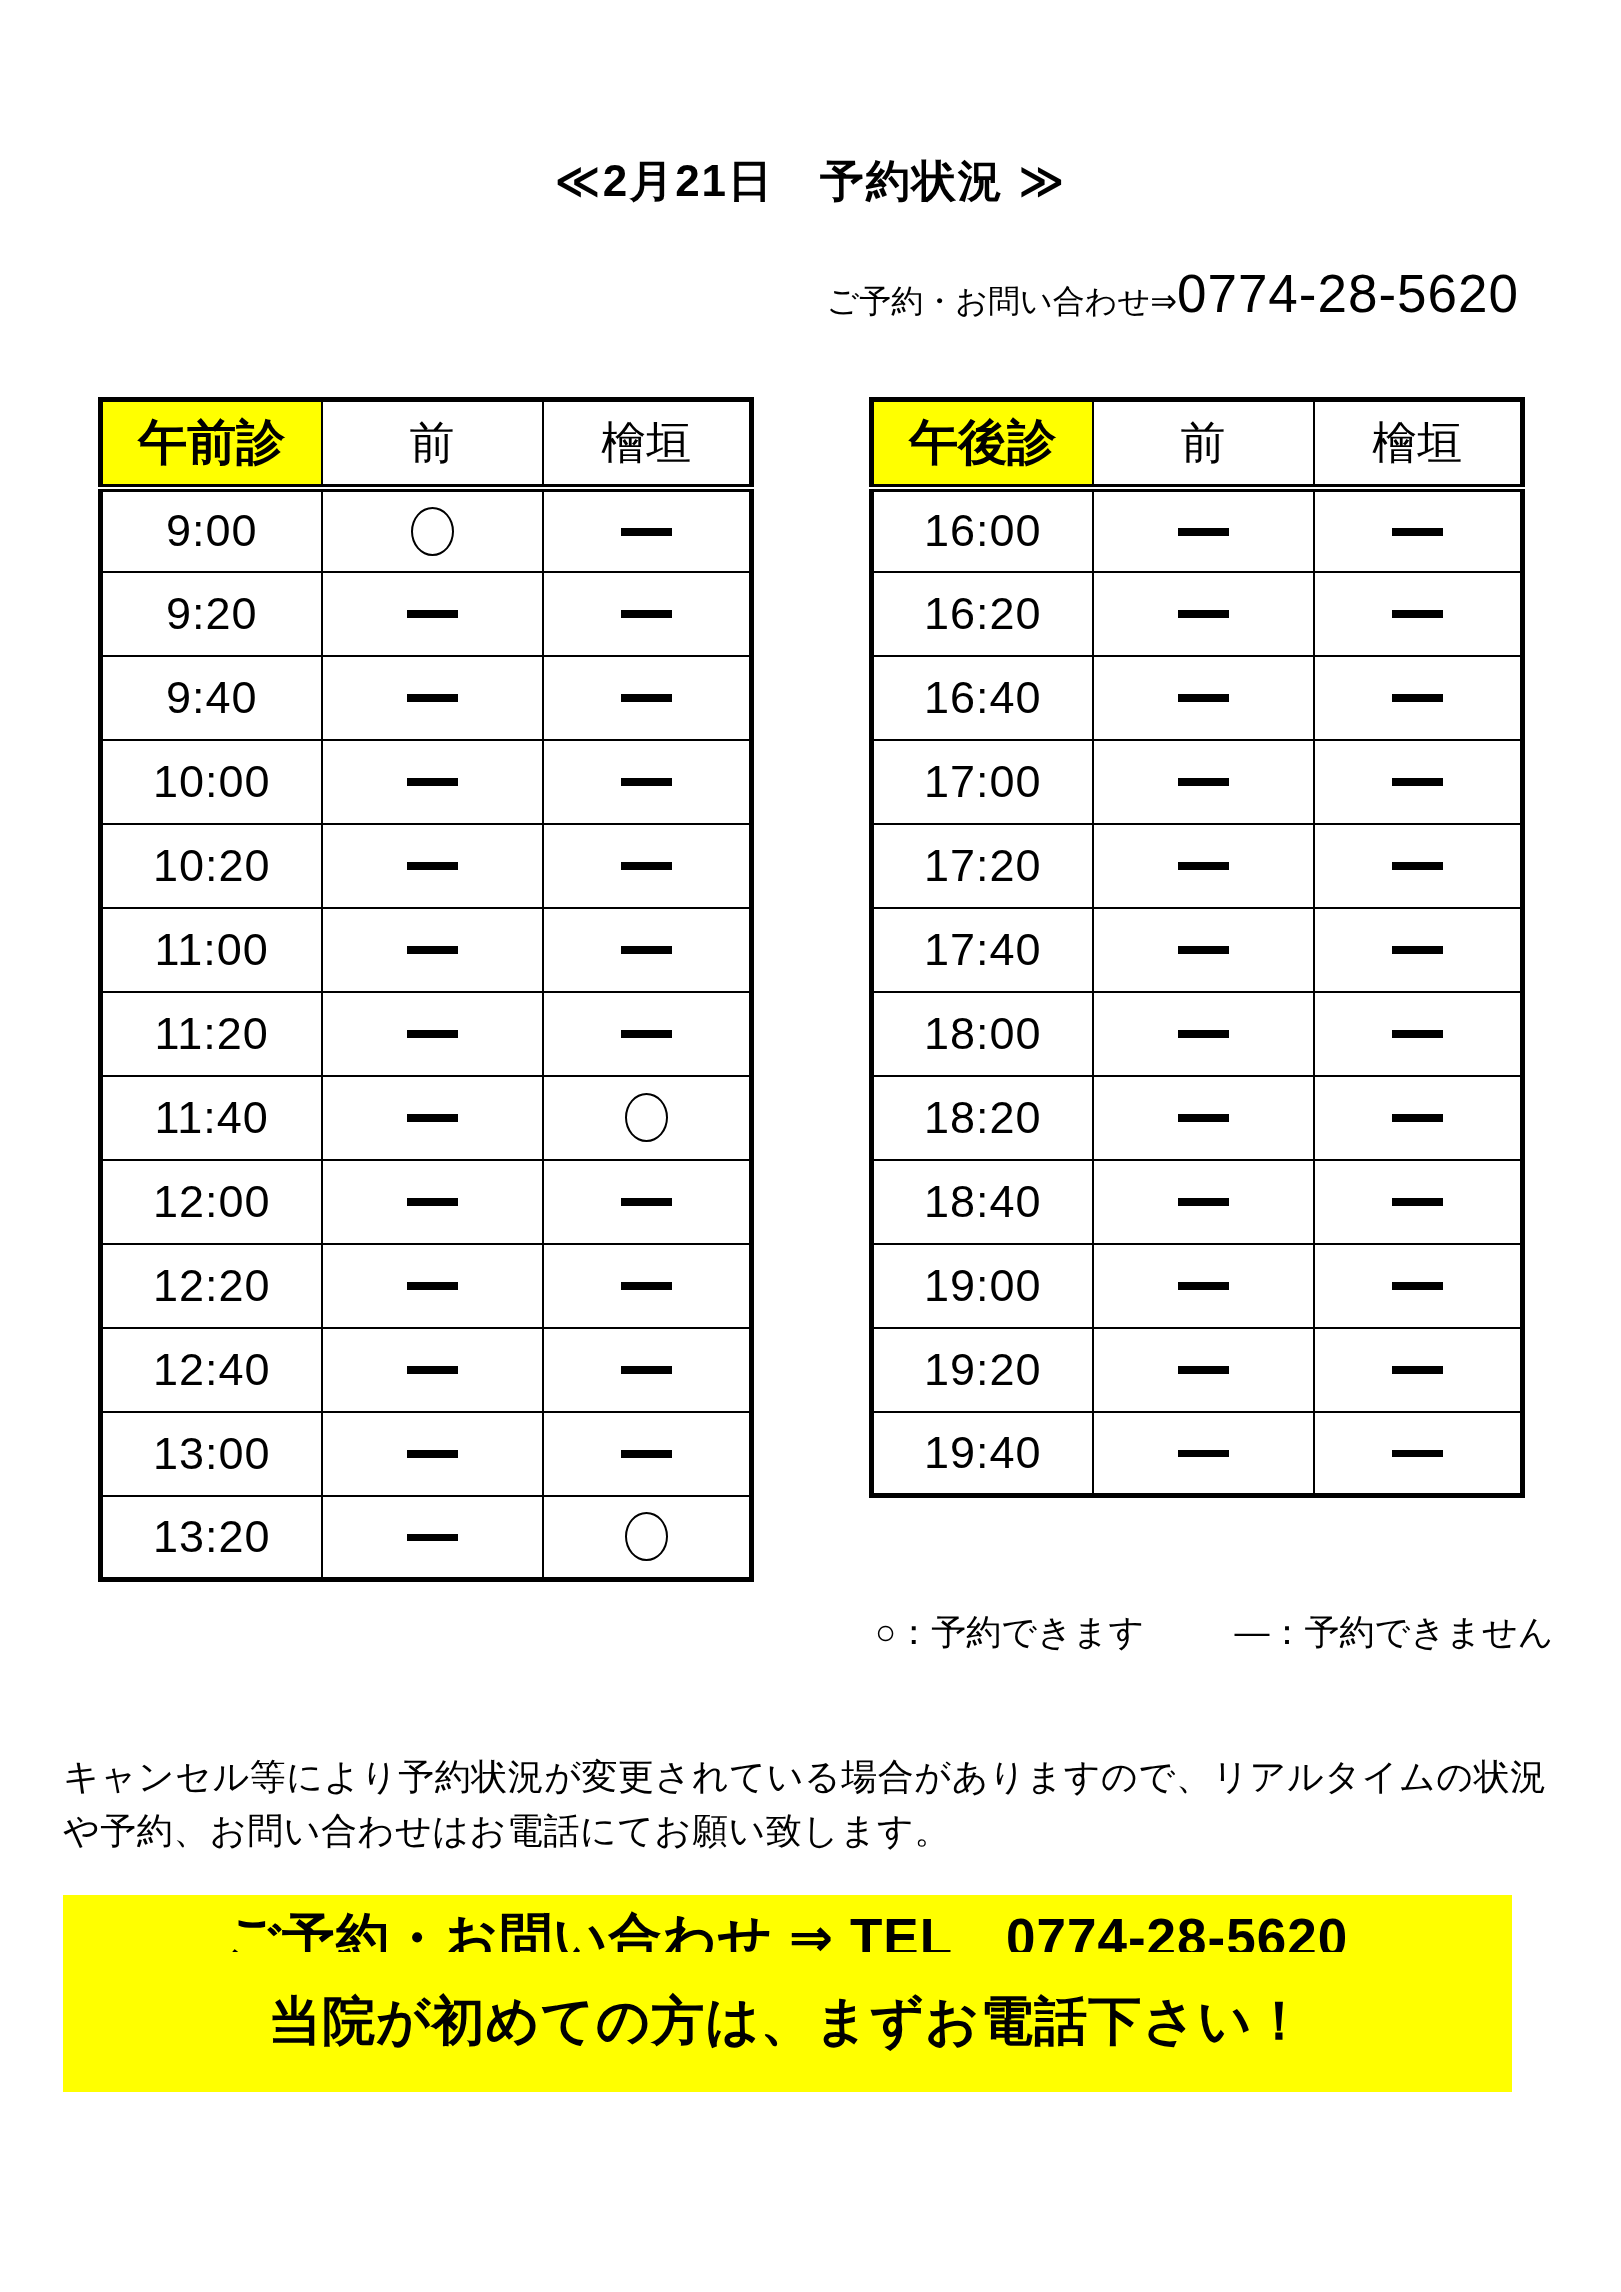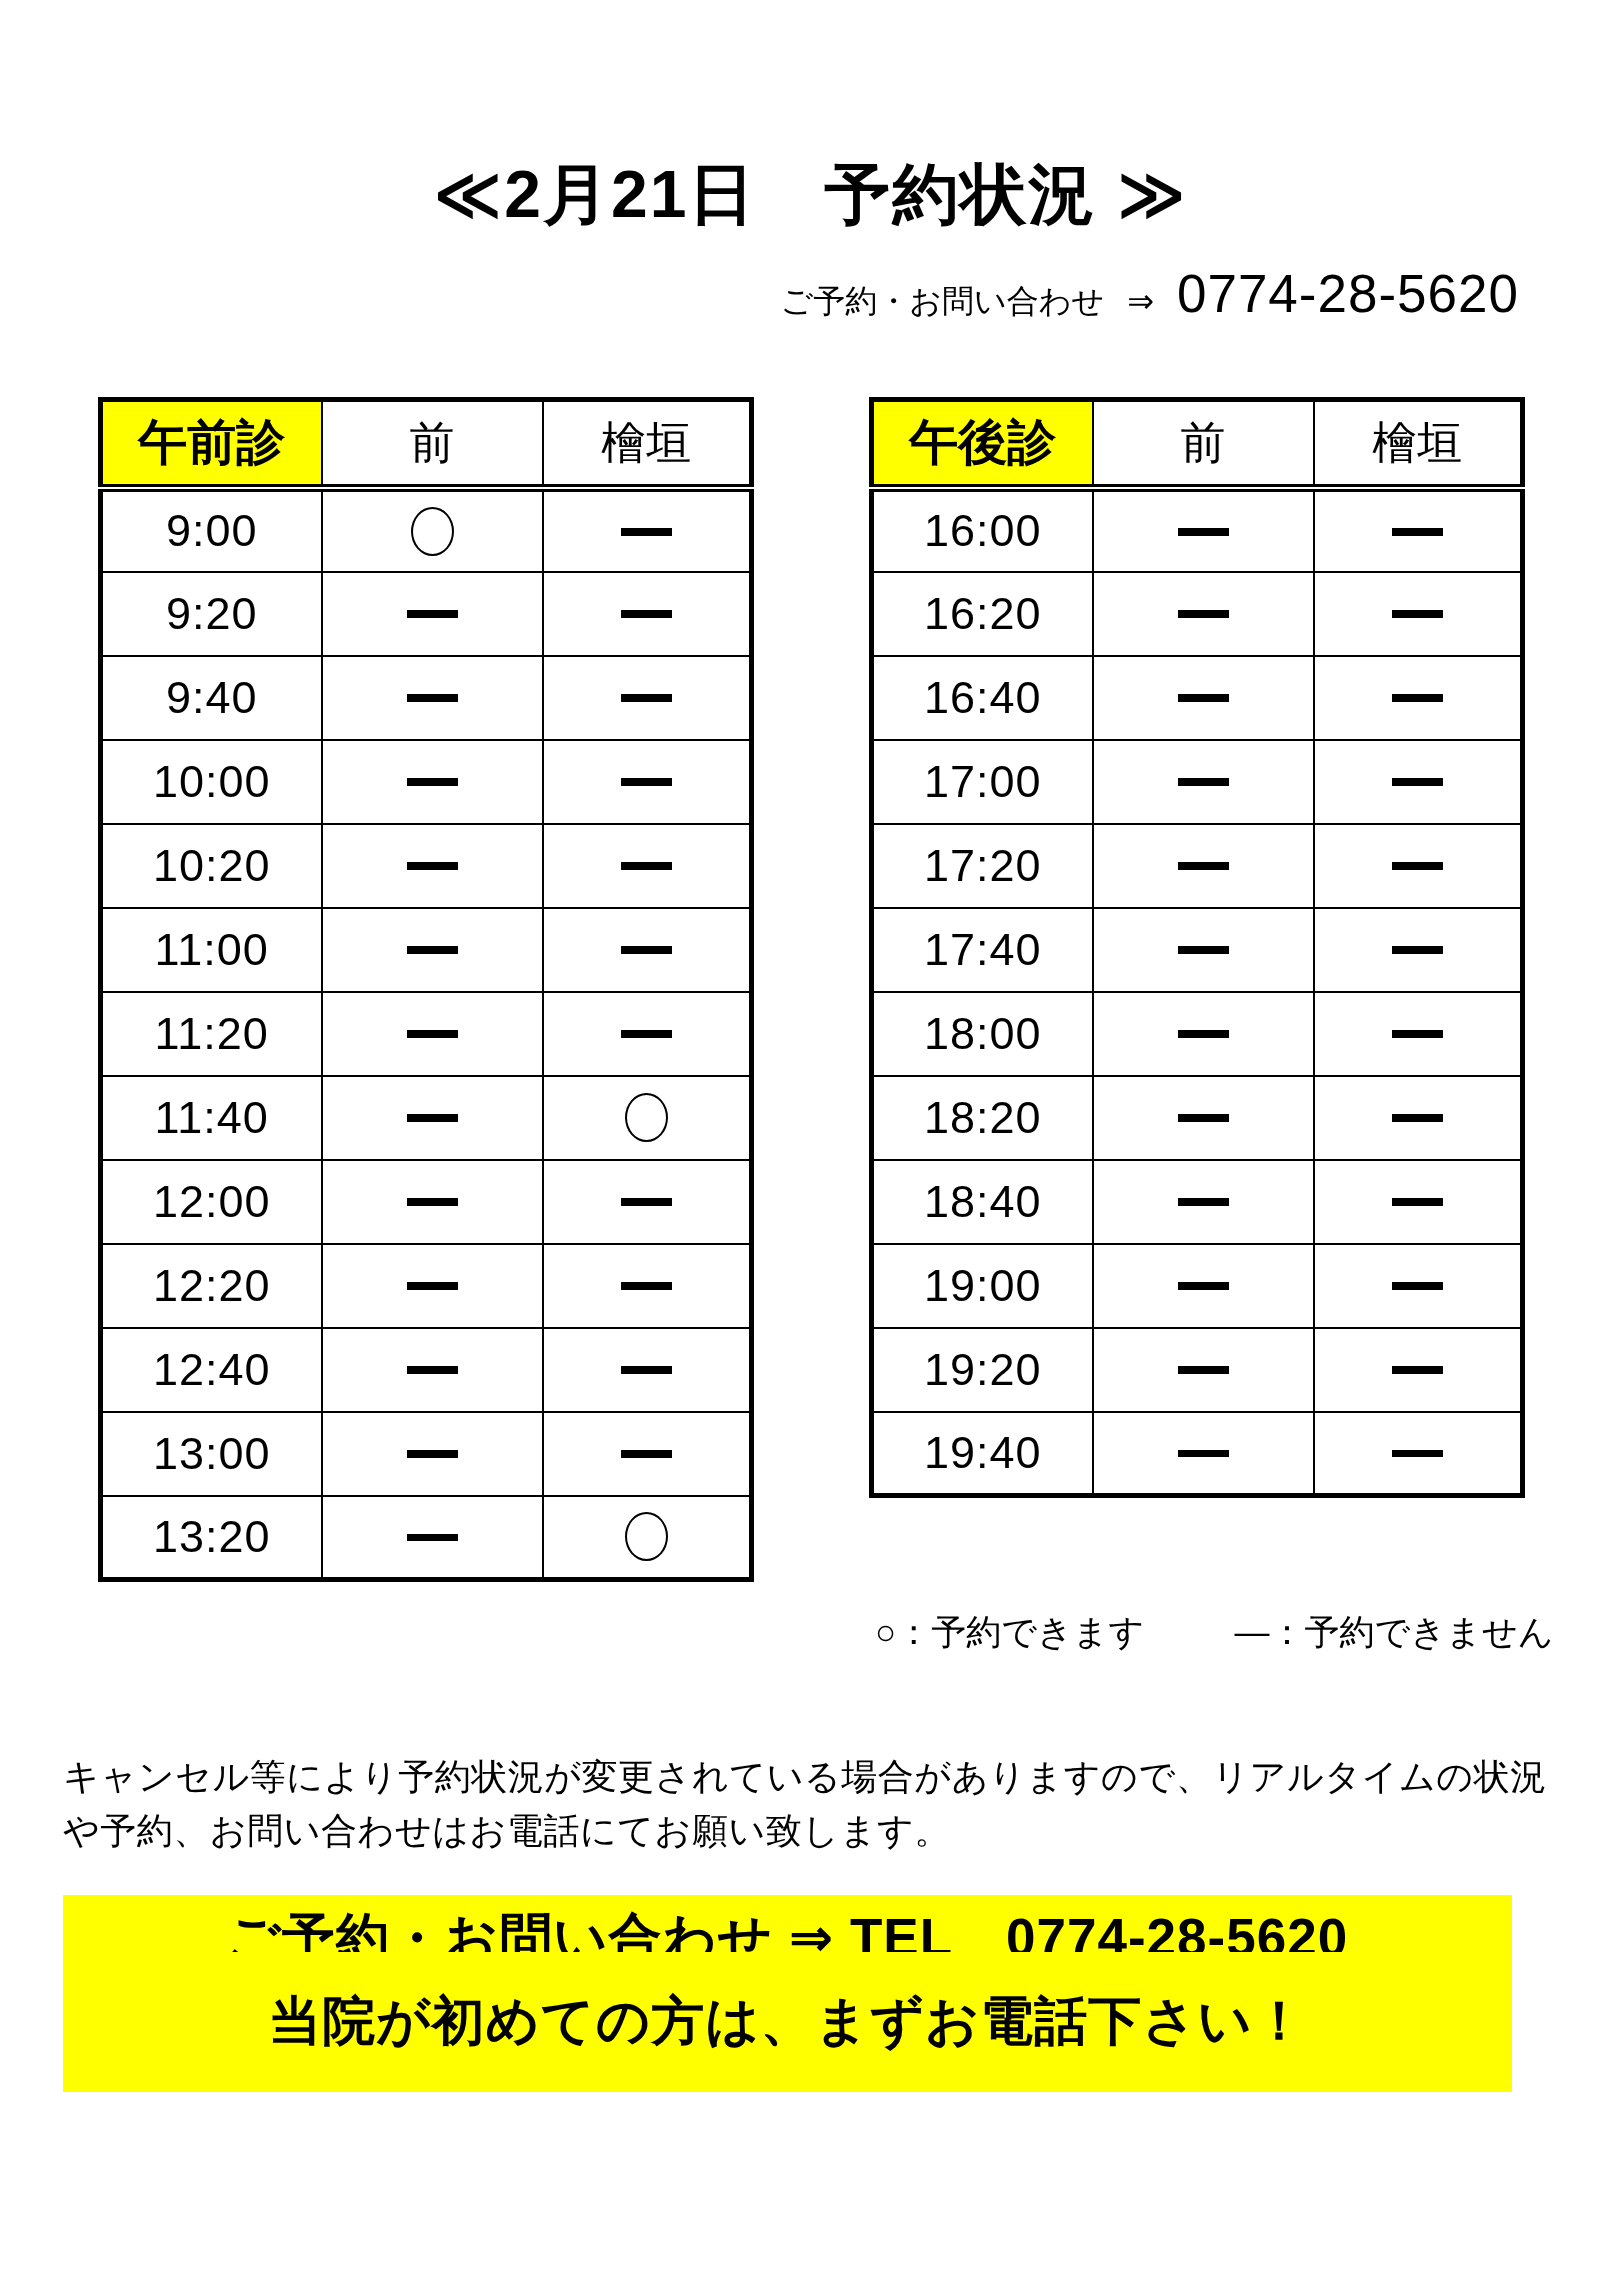--- a/index.html
+++ b/index.html
@@ -6,25 +6,25 @@
   * { box-sizing:border-box; margin:0; padding:0; }
   html,body { background:#ffffff; }
   body { font-family:"Liberation Sans","DejaVu Sans",sans-serif; color:var(--ink); }
   .page {
     position:relative; width:1621px; height:2293px; background:#ffffff; overflow:hidden;
   }
 
   
   .title {
     position:absolute; top:153px; left:0; width:100%;
-    text-align:center; font-size:66px; line-height:1.25; letter-spacing:2px;
+    text-align:center; font-size:44px; line-height:1.25; letter-spacing:2px;
   }
   .contact-line {
     position:absolute; top:263px; right:102px;
-    display:flex; align-items:baseline; gap:23px; white-space:nowrap;
+    display:flex; align-items:baseline; gap:0; white-space:nowrap;
   }
   .contact-line .small { font-size:32px; }
   .contact-line .arrow { font-size:32px; }
   .contact-line .phone-big { font-size:53px; letter-spacing:1px; }
 
   
   .sched-table {
     position:absolute; top:397px;
     border-collapse:collapse; table-layout:fixed; width:650px;
     background:#ffffff;

